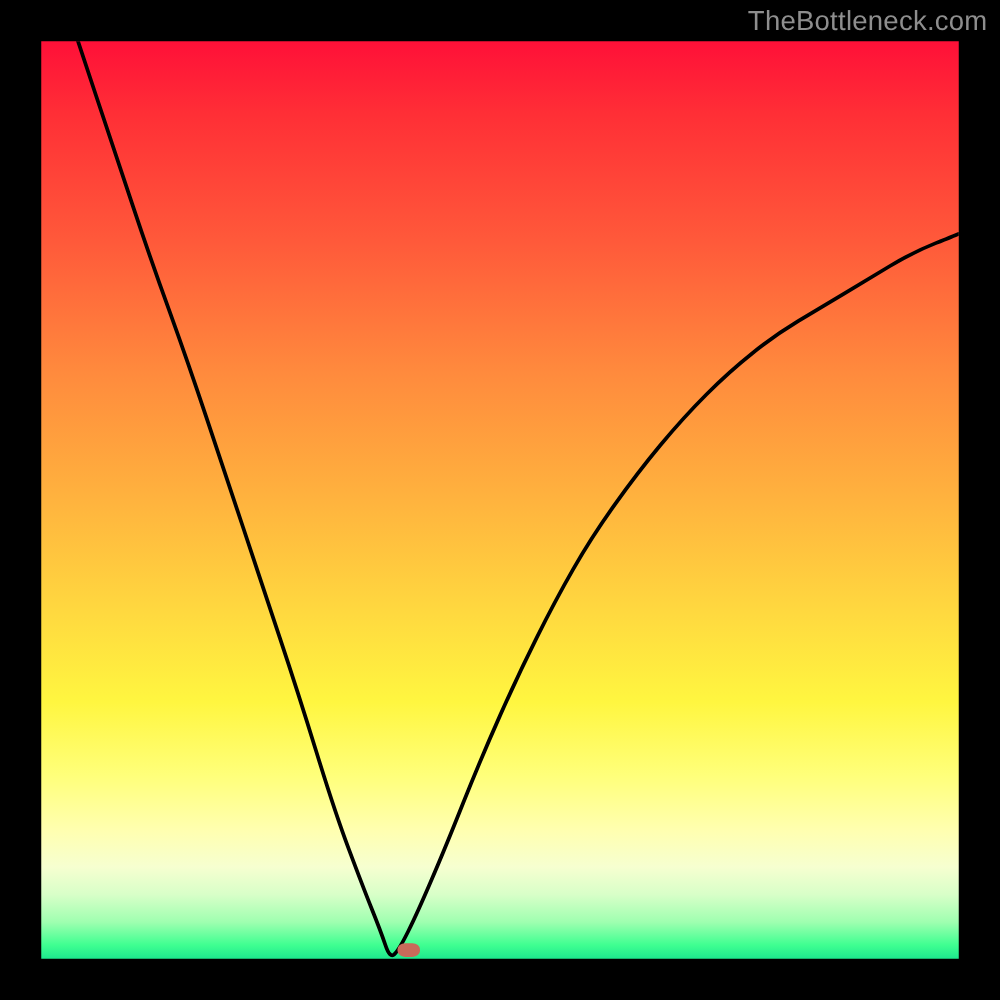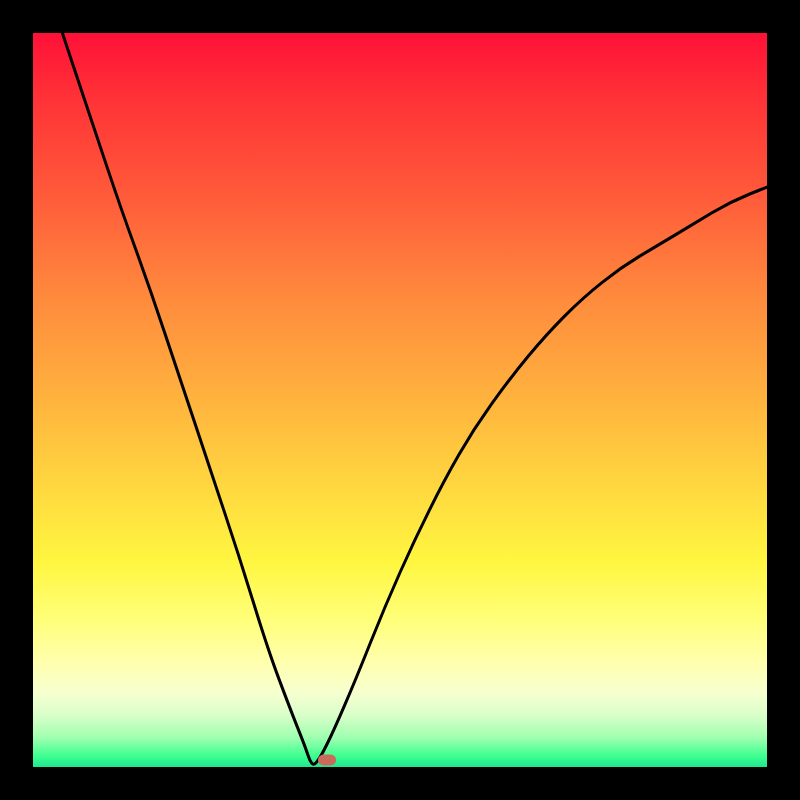--- a/index.html
+++ b/index.html
@@ -71,13 +71,14 @@
 </head>
 <body>
 
 <div class="frame">
   <div class="plot-area">
     <svg class="curve-svg" viewBox="0 0 734 734" preserveAspectRatio="none">
       <path fill="none" stroke="#000" stroke-width="3" stroke-linecap="round" d="M 29.4 0.0 Q 29.4 0.0 44.0 44.0 Q 58.7 88.1 73.4 132.1 Q 88.1 176.2 102.8 216.5 Q 117.4 256.9 132.1 300.9 Q 146.8 345.0 161.5 389.0 Q 176.2 433.1 190.8 477.1 Q 205.5 521.1 220.2 568.8 Q 234.9 616.6 245.9 645.9 Q 256.9 675.3 264.2 693.6 Q 271.6 712.0 275.3 723.0 Q 278.9 734.0 282.6 730.3 Q 286.3 726.7 293.6 712.0 Q 300.9 697.3 311.9 671.6 Q 323.0 645.9 337.6 609.2 Q 352.3 572.5 367.0 539.5 Q 381.7 506.5 396.4 477.1 Q 411.0 447.7 425.7 422.1 Q 440.4 396.4 458.8 370.7 Q 477.1 345.0 495.4 323.0 Q 513.8 300.9 532.1 282.6 Q 550.5 264.2 568.9 249.6 Q 587.2 234.9 605.5 223.9 Q 623.9 212.9 642.3 201.9 Q 660.6 190.8 679.0 179.8 Q 697.3 168.8 715.6 161.5 T 734.0 154.1"></path>
     </svg>
     <div class="marker" style="left: 293.6px; top: 726.66px;"></div>
   </div>
+  <div class="watermark">TheBottleneck.com</div>
 </div>
 
 </body></html>

